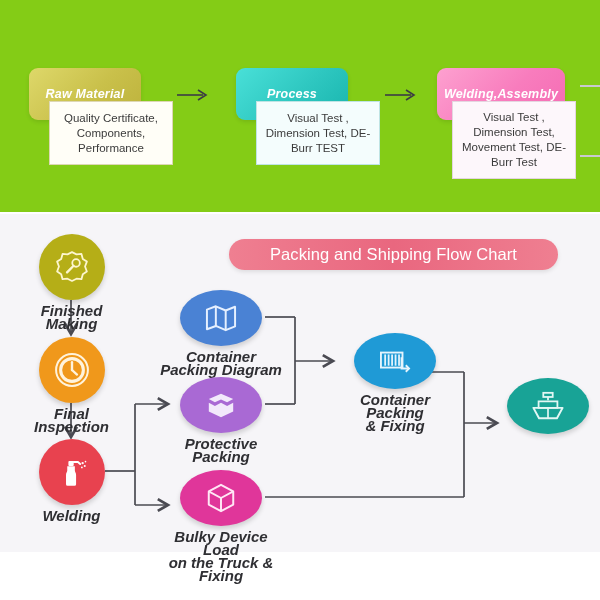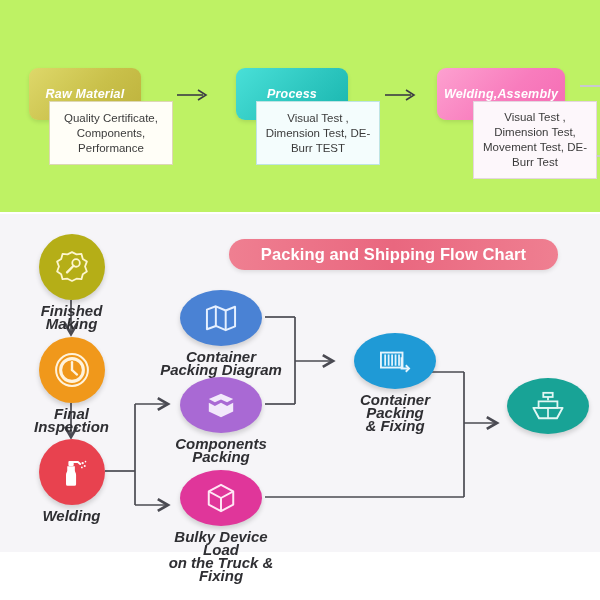--- a/index.html
+++ b/index.html
@@ -6,21 +6,21 @@
   body{
     width:600px;height:600px;
     background:#ffffff;
     font-family:"Liberation Sans", sans-serif;
     overflow:hidden;
     position:relative;
   }
   #root{position:relative;width:600px;height:600px;}
 
   
-  .top-section{position:absolute;left:0;top:0;width:600px;height:212px;background:#bef264;}
+  .top-section{position:absolute;left:0;top:0;width:600px;height:212px;background:#84cc16;}
 
   .stage{position:absolute;width:150px;height:120px;}
   .stage .tag{
     position:absolute;left:0;top:0;
     width:112px;height:52px;
     border-radius:9px;
     box-sizing:border-box;
     display:flex;align-items:center;justify-content:center;
     color:#ffffff;font-style:italic;font-weight:bold;font-size:12.5px;
     letter-spacing:.2px;
@@ -40,40 +40,40 @@
   }
 
   
   .s1 .tag{background:linear-gradient(135deg,#ded86a 0%,#c9c04a 55%,#bdb23c 100%);}
   .s1 .body{background:#fffef7;border:1px solid #ddd7b4;}
   
   .s2 .tag{background:linear-gradient(135deg,#49e0d8 0%,#2ec7c0 55%,#18b5ae 100%);}
   .s2 .body{background:#f4fdfd;border:1px solid #bfe4e4;}
   
   .s3 .tag{background:linear-gradient(135deg,#fda1d0 0%,#f87cbd 55%,#f56bb3 100%);}
-  .s3 .body{background:#fdf7fb;border:1px solid #e4d6e0;margin-left:21px;}
+  .s3 .body{background:#fdf7fb;border:1px solid #e4d6e0;}
 
   .arrow-h{position:absolute;height:14px;width:34px;}
   .arrow-h svg{display:block;}
 
   .edge-stub{position:absolute;width:26px;height:2px;background:#c9c9cf;}
 
   
   .panel{
     position:absolute;left:0;top:214px;width:600px;height:338px;
     background:#f6f5f8;
   }
 
   .banner{
     position:absolute;left:229px;top:239px;
     width:329px;height:31px;
     background:linear-gradient(90deg,#ef7f91 0%,#e9677f 50%,#ef7f91 100%);
     border-radius:16px;
     display:flex;align-items:center;justify-content:center;
-    color:#ffffff;font-size:16.5px;font-weight:bold;letter-spacing:.1px;
+    color:#ffffff;font-size:16.5px;font-weight:normal;letter-spacing:.1px;
     box-shadow:0 2px 4px rgba(0,0,0,.10);
   }
 
   
   .node{position:absolute;text-align:center;}
   .node .shape{
     position:relative;
     display:flex;align-items:center;justify-content:center;
     box-shadow:0 3px 5px rgba(0,0,0,.16);
     margin:0 auto;
@@ -221,21 +221,21 @@
 Packing Diagram</div>
   </div>
 
   <div class="node" style="left:160px;top:377px;width:122px;">
     <div class="shape oval" style="background:#a969d4;">
       <svg width="34" height="30" viewBox="0 0 36 32">
         <path d="M18 4 L31 9.5 L24.5 13 L18 10 L11.5 13 L5 9.5 Z" fill="#f2e9fb"></path>
         <path d="M5 13.5 L11.5 17 L18 13.5 L24.5 17 L31 13.5 V23 L18 29 L5 23 Z" fill="#f2e9fb"></path>
       </svg>
     </div>
-    <div class="cap">Components Packing</div>
+    <div class="cap">Protective Packing</div>
   </div>
 
   <div class="node" style="left:155px;top:470px;width:132px;">
     <div class="shape oval" style="background:#e0369a;">
       <svg width="32" height="32" viewBox="0 0 34 34">
         <path d="M17 3 L30 10 V24 L17 31 L4 24 V10 Z" fill="none" stroke="#ffe8f5" stroke-width="2.1" stroke-linejoin="round"></path>
         <path d="M4 10 L17 17 L30 10" fill="none" stroke="#ffe8f5" stroke-width="2.1" stroke-linejoin="round"></path>
         <line x1="17" y1="17" x2="17" y2="31" stroke="#ffe8f5" stroke-width="2.1"></line>
       </svg>
     </div>

